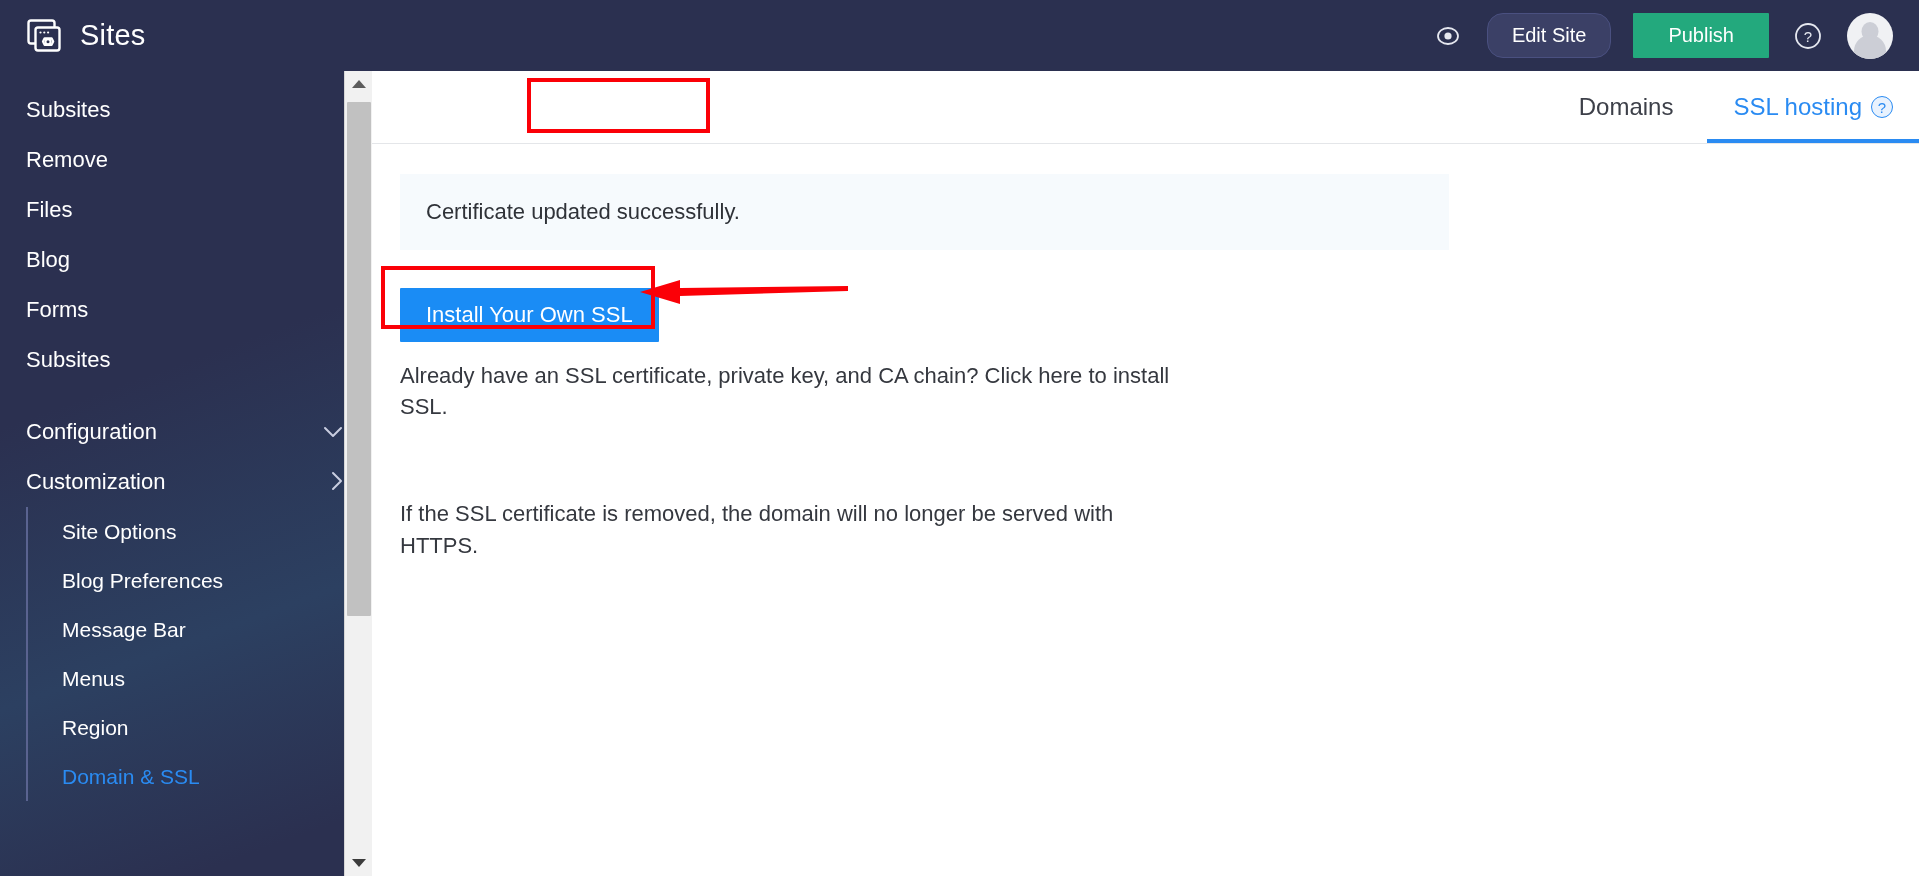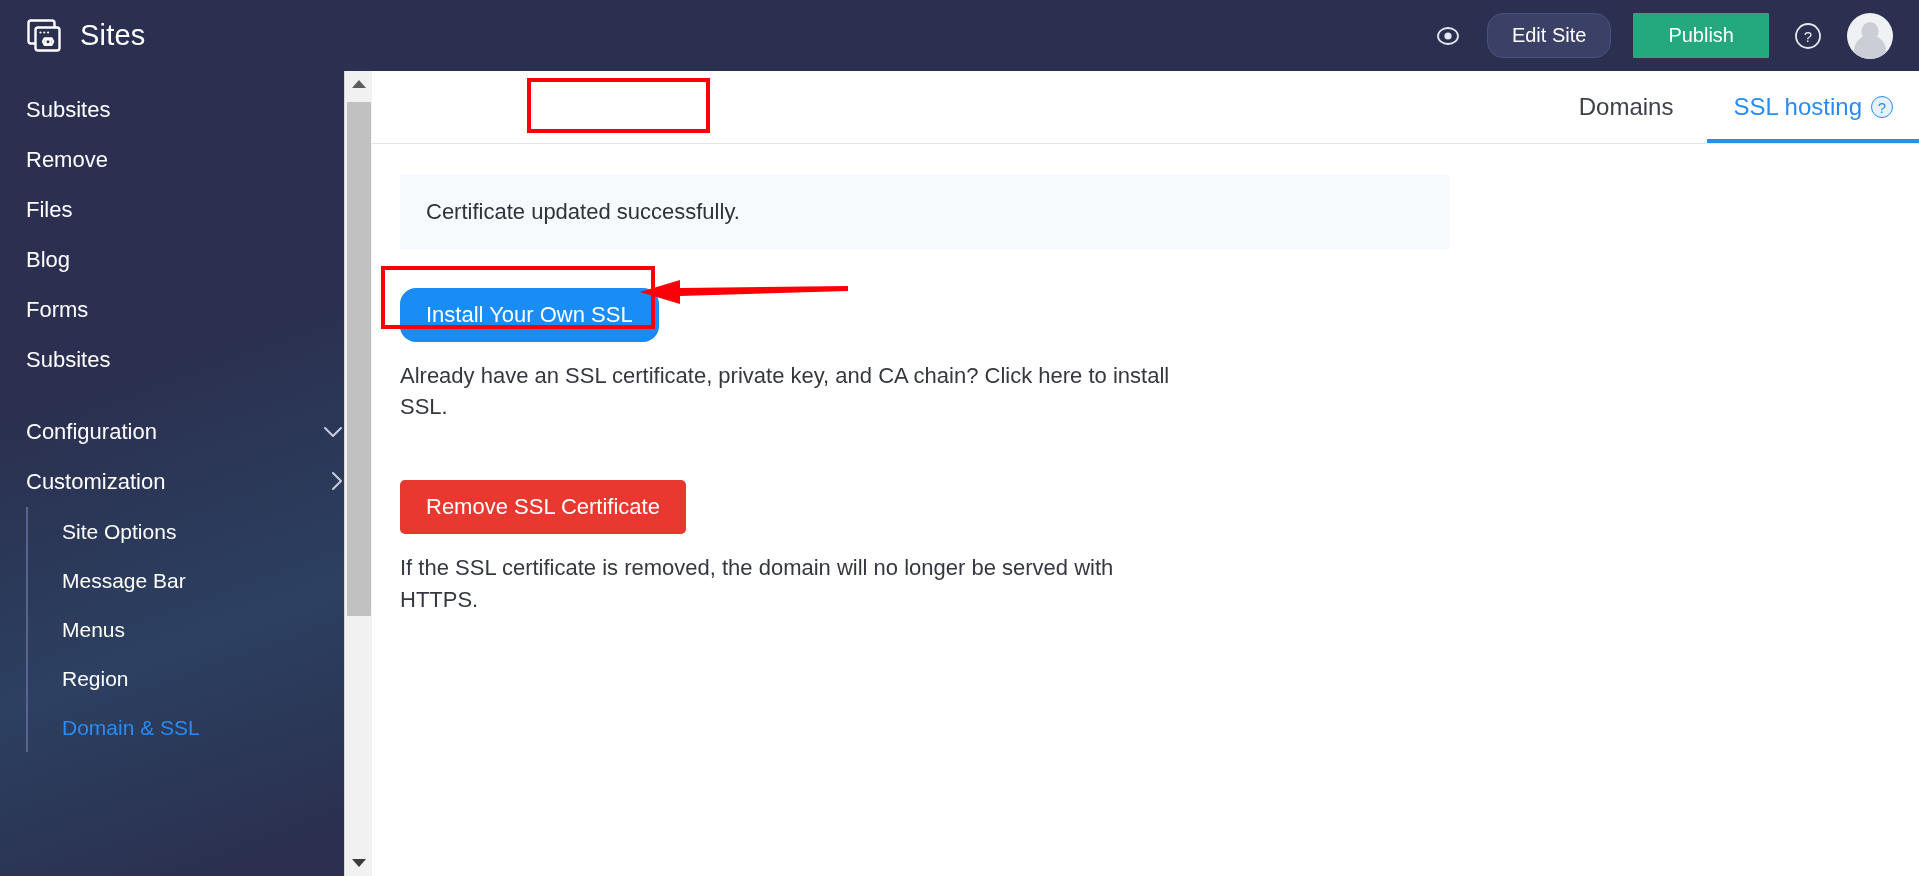--- a/index.html
+++ b/index.html
@@ -251,21 +251,21 @@
     font-size: 22px;
     padding: 25px 26px;
     margin-bottom: 38px;
   }
 
   .btn-primary {
     display: inline-block;
     background: #1a8cf5;
     color: #ffffff;
     border: none;
-    border-radius: 16px;
+    border-radius: 1px;
     font-size: 22px;
     padding: 14px 26px;
     cursor: pointer;
     font-family: "Liberation Sans", sans-serif;
     white-space: nowrap;
   }
   .btn-danger {
     display: inline-block;
     background: #e8382f;
     color: #ffffff;
@@ -382,20 +382,23 @@
           <path d="M3 3l8 8-8 8" stroke="#c9cde0" stroke-width="2" stroke-linecap="round" stroke-linejoin="round"></path>
         </svg>
     </span>
   </div>
 
   <div class="submenu">
     <div class="sub-item">
       <span>Site Options</span>
     </div>
     <div class="sub-item">
+      <span>Blog Preferences</span>
+    </div>
+    <div class="sub-item">
       <span>Message Bar</span>
     </div>
     <div class="sub-item">
       <span>Menus</span>
     </div>
     <div class="sub-item">
       <span>Region</span>
     </div>
     <div class="sub-item active">
       <span>Domain &amp; SSL</span>
@@ -429,21 +432,20 @@
 
     <div class="alert">
       <span>Certificate updated successfully.</span>
     </div>
 
     <button class="btn-primary">Install Your Own SSL</button>
     <p class="help-text">Already have an SSL certificate, private key, and CA chain? Click here to install SSL.</p>
 
     <div class="spacer-lg"></div>
 
-    <button class="btn-danger">Remove SSL Certificate</button>
     <p class="help-text">If the SSL certificate is removed, the domain will no longer be served with HTTPS.</p>
 
   </div>
 </main>
 
 <div class="anno-box" id="anno-tab"></div>
 <div class="anno-box" id="anno-btn"></div>
 <svg class="anno-arrow" id="anno-arrow-svg" width="210" height="36" viewBox="0 0 210 36">
   <polygon points="0,18 40,6 40,14 208,12 208,17 40,22 40,30" fill="#fb0007"></polygon>
 </svg>

